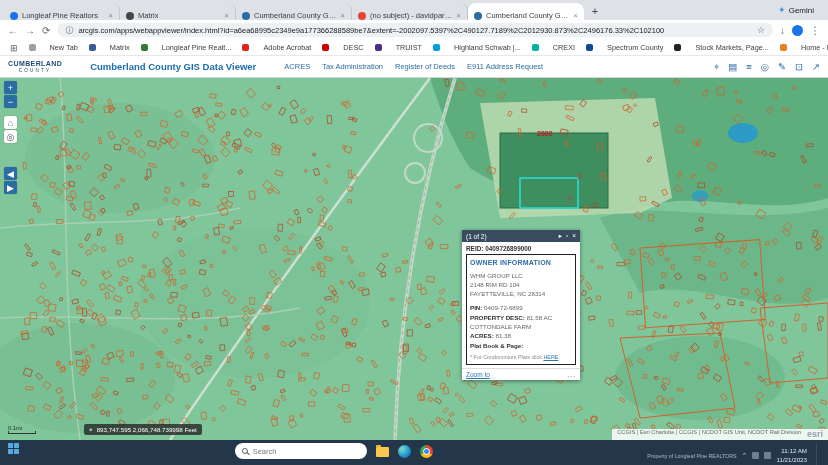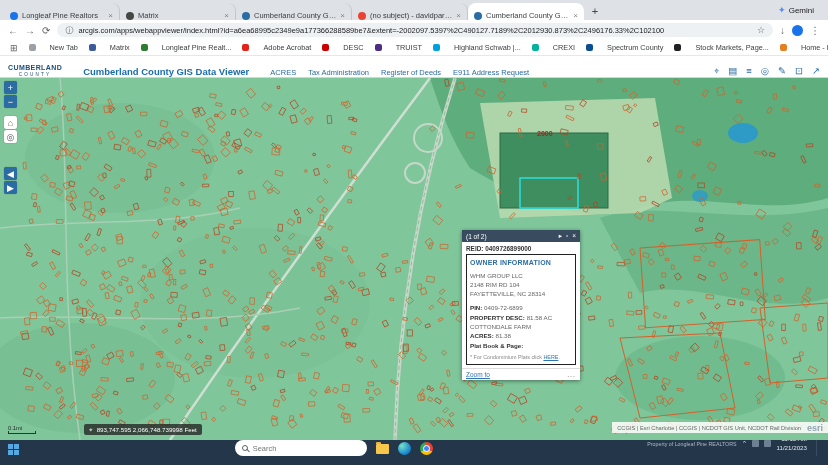--- a/index.html
+++ b/index.html
@@ -27,21 +27,21 @@
   .omnibox .star{font-size:9px;color:#5f6368}
   .avatar{width:11px;height:11px;border-radius:50%;background:#1a73e8;flex:none}
 
   
   .bookmarks{height:16px;background:#fff;display:flex;align-items:center;gap:11px;padding:0 10px;border-bottom:1px solid #e4e7eb;white-space:nowrap;overflow:hidden}
   .apps-ic{color:#5f6368;font-size:9px}
   .bm{display:flex;align-items:center;gap:14px;color:#3c4043;font-size:7.3px}
   .bm .fv{width:7px;height:7px;border-radius:2px;flex:none}
 
   
-  .appheader{height:22px;background:#fff;border-bottom:1px solid #cfd6dd;display:flex;align-items:flex-end;gap:21px;padding:0 8px}
+  .appheader{height:22px;background:#fff;border-bottom:1px solid #cfd6dd;display:flex;align-items:center;gap:28px;padding:0 8px}
   .logo{line-height:1.1;color:#1b4e7a;text-align:center}
   .logo .l1{font-size:7px;font-weight:bold;letter-spacing:.4px}
   .logo .l2{font-size:4.6px;letter-spacing:2.2px}
   .apptitle{font-size:9.5px;font-weight:bold;color:#1a6daf;white-space:nowrap}
   .nav{display:flex;gap:12px;font-size:7.5px;color:#2b6ca3;white-space:nowrap}
   .tools{margin-left:auto;display:flex;gap:9px;color:#2b6ca3;font-size:9.5px}
 
   
   .map{height:362px;position:relative;background:#7fc69b;overflow:hidden}
   .map svg.base{position:absolute;inset:0;width:100%;height:100%}
@@ -71,25 +71,25 @@
   .condo a{color:#2e77b3;text-decoration:underline}
   .p-foot{border-top:1px solid #ddd;display:flex;justify-content:space-between;padding:2px 4px;align-items:center}
   .p-foot a{color:#2e77b3;text-decoration:underline;font-size:6.5px}
   .p-foot .dots{color:#666;letter-spacing:1px;font-size:7px}
 
   
   .coords{position:absolute;left:84px;bottom:5px;background:rgba(35,35,35,.78);color:#fff;font-size:6.2px;padding:1.5px 5px;border-radius:2px;display:flex;gap:4px;align-items:center;z-index:6}
   .coords .cross{font-size:6.5px}
   .scalebar{position:absolute;left:8px;bottom:6px;z-index:6;font-size:5.8px;color:#2a2a2a}
   .scalebar .bar{width:28px;height:3px;border:1.5px solid #333;border-top:0}
-  .attrib{position:absolute;right:0;bottom:7px;height:11px;background:rgba(255,255,255,.85);display:flex;align-items:center;gap:6px;padding:0 5px;font-size:5.7px;color:#666;z-index:6;white-space:nowrap}
+  .attrib{position:absolute;right:0;bottom:0;height:11px;background:rgba(255,255,255,.85);display:flex;gap:6px;padding:0 5px;font-size:5.7px;color:#666;z-index:6;white-space:nowrap}
   .esri{font-size:9px;font-weight:bold;color:#93a3b1}
 
   
-  .taskbar{height:25px;background:#24364a;display:flex;align-items:flex-end;padding:9px 8px;color:#dfe6ee}
+  .taskbar{height:25px;background:#24364a;display:flex;align-items:flex-start;padding:3px 8px;color:#dfe6ee}
   .start{width:12px;height:12px;display:grid;grid-template-columns:5px 5px;grid-template-rows:5px 5px;gap:1px;flex:none}
   .start i{background:#57a8e0;display:block}
   .tb-center{display:flex;align-items:center;gap:9px;margin:0 auto}
   .tb-search{width:132px;height:16px;background:#fff;border-radius:9px;display:flex;align-items:center;gap:5px;padding:0 7px}
   .tb-search input{border:0;outline:none;background:transparent;font-size:7.5px;color:#555;flex:1;font-family:inherit}
   .tb-ic{width:13px;height:13px;flex:none}
   .folder{background:#f7c64b;border-radius:1px;position:relative;height:10px;margin-top:2px}
   .folder::before{content:"";position:absolute;top:-2px;left:0;width:5px;height:2px;background:#e9b73c;border-radius:1px 1px 0 0}
   .edge{border-radius:50%;background:radial-gradient(circle at 30% 30%,#7ae0c3,#1d8fd1 60%,#0c5ba0)}
   .chrome{border-radius:50%;background:conic-gradient(#ea4335 0 120deg,#fbbc05 0 240deg,#34a853 0 360deg);position:relative}

